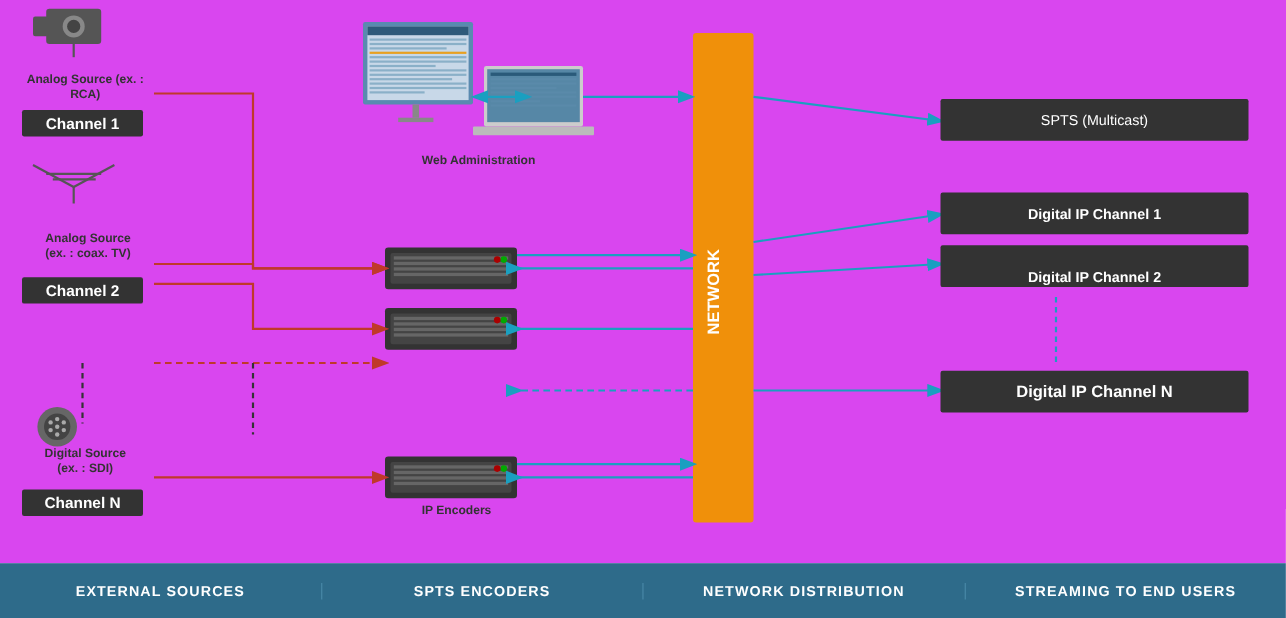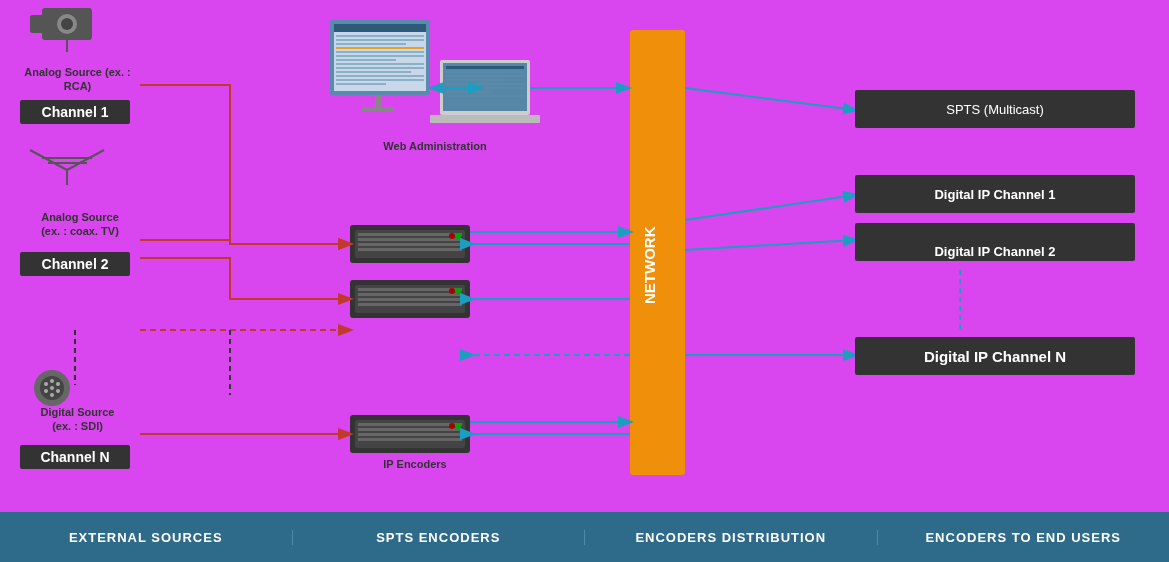--- a/index.html
+++ b/index.html
@@ -274,15 +274,15 @@
   <div style="position:absolute;left:855px;top:90px;width:280px;height:38px;display:flex;align-items:center;justify-content:center;color:#fff;font-size:13px;font-weight:normal;">SPTS (Multicast)</div>
   <div style="position:absolute;left:855px;top:175px;width:280px;height:38px;display:flex;align-items:center;justify-content:center;color:#fff;font-size:13px;font-weight:bold;">Digital IP Channel 1</div>
   <div style="position:absolute;left:855px;top:238px;width:280px;height:27px;display:flex;align-items:center;justify-content:center;color:#fff;font-size:13px;font-weight:bold;">Digital IP Channel  2</div>
   <div style="position:absolute;left:855px;top:337px;width:280px;height:38px;display:flex;align-items:center;justify-content:center;color:#fff;font-size:15px;font-weight:bold;">Digital IP Channel N</div>
 
 </div>
 
 <div class="footer-bar">
   <div class="footer-section">EXTERNAL SOURCES</div>
   <div class="footer-section">SPTS ENCODERS</div>
-  <div class="footer-section">ENCODERS DISTRIBUTION</div>
-  <div class="footer-section">ENCODERS TO END USERS</div>
+  <div class="footer-section">NETWORK DISTRIBUTION</div>
+  <div class="footer-section">STREAMING TO END USERS</div>
 </div>
 
 </body></html>

